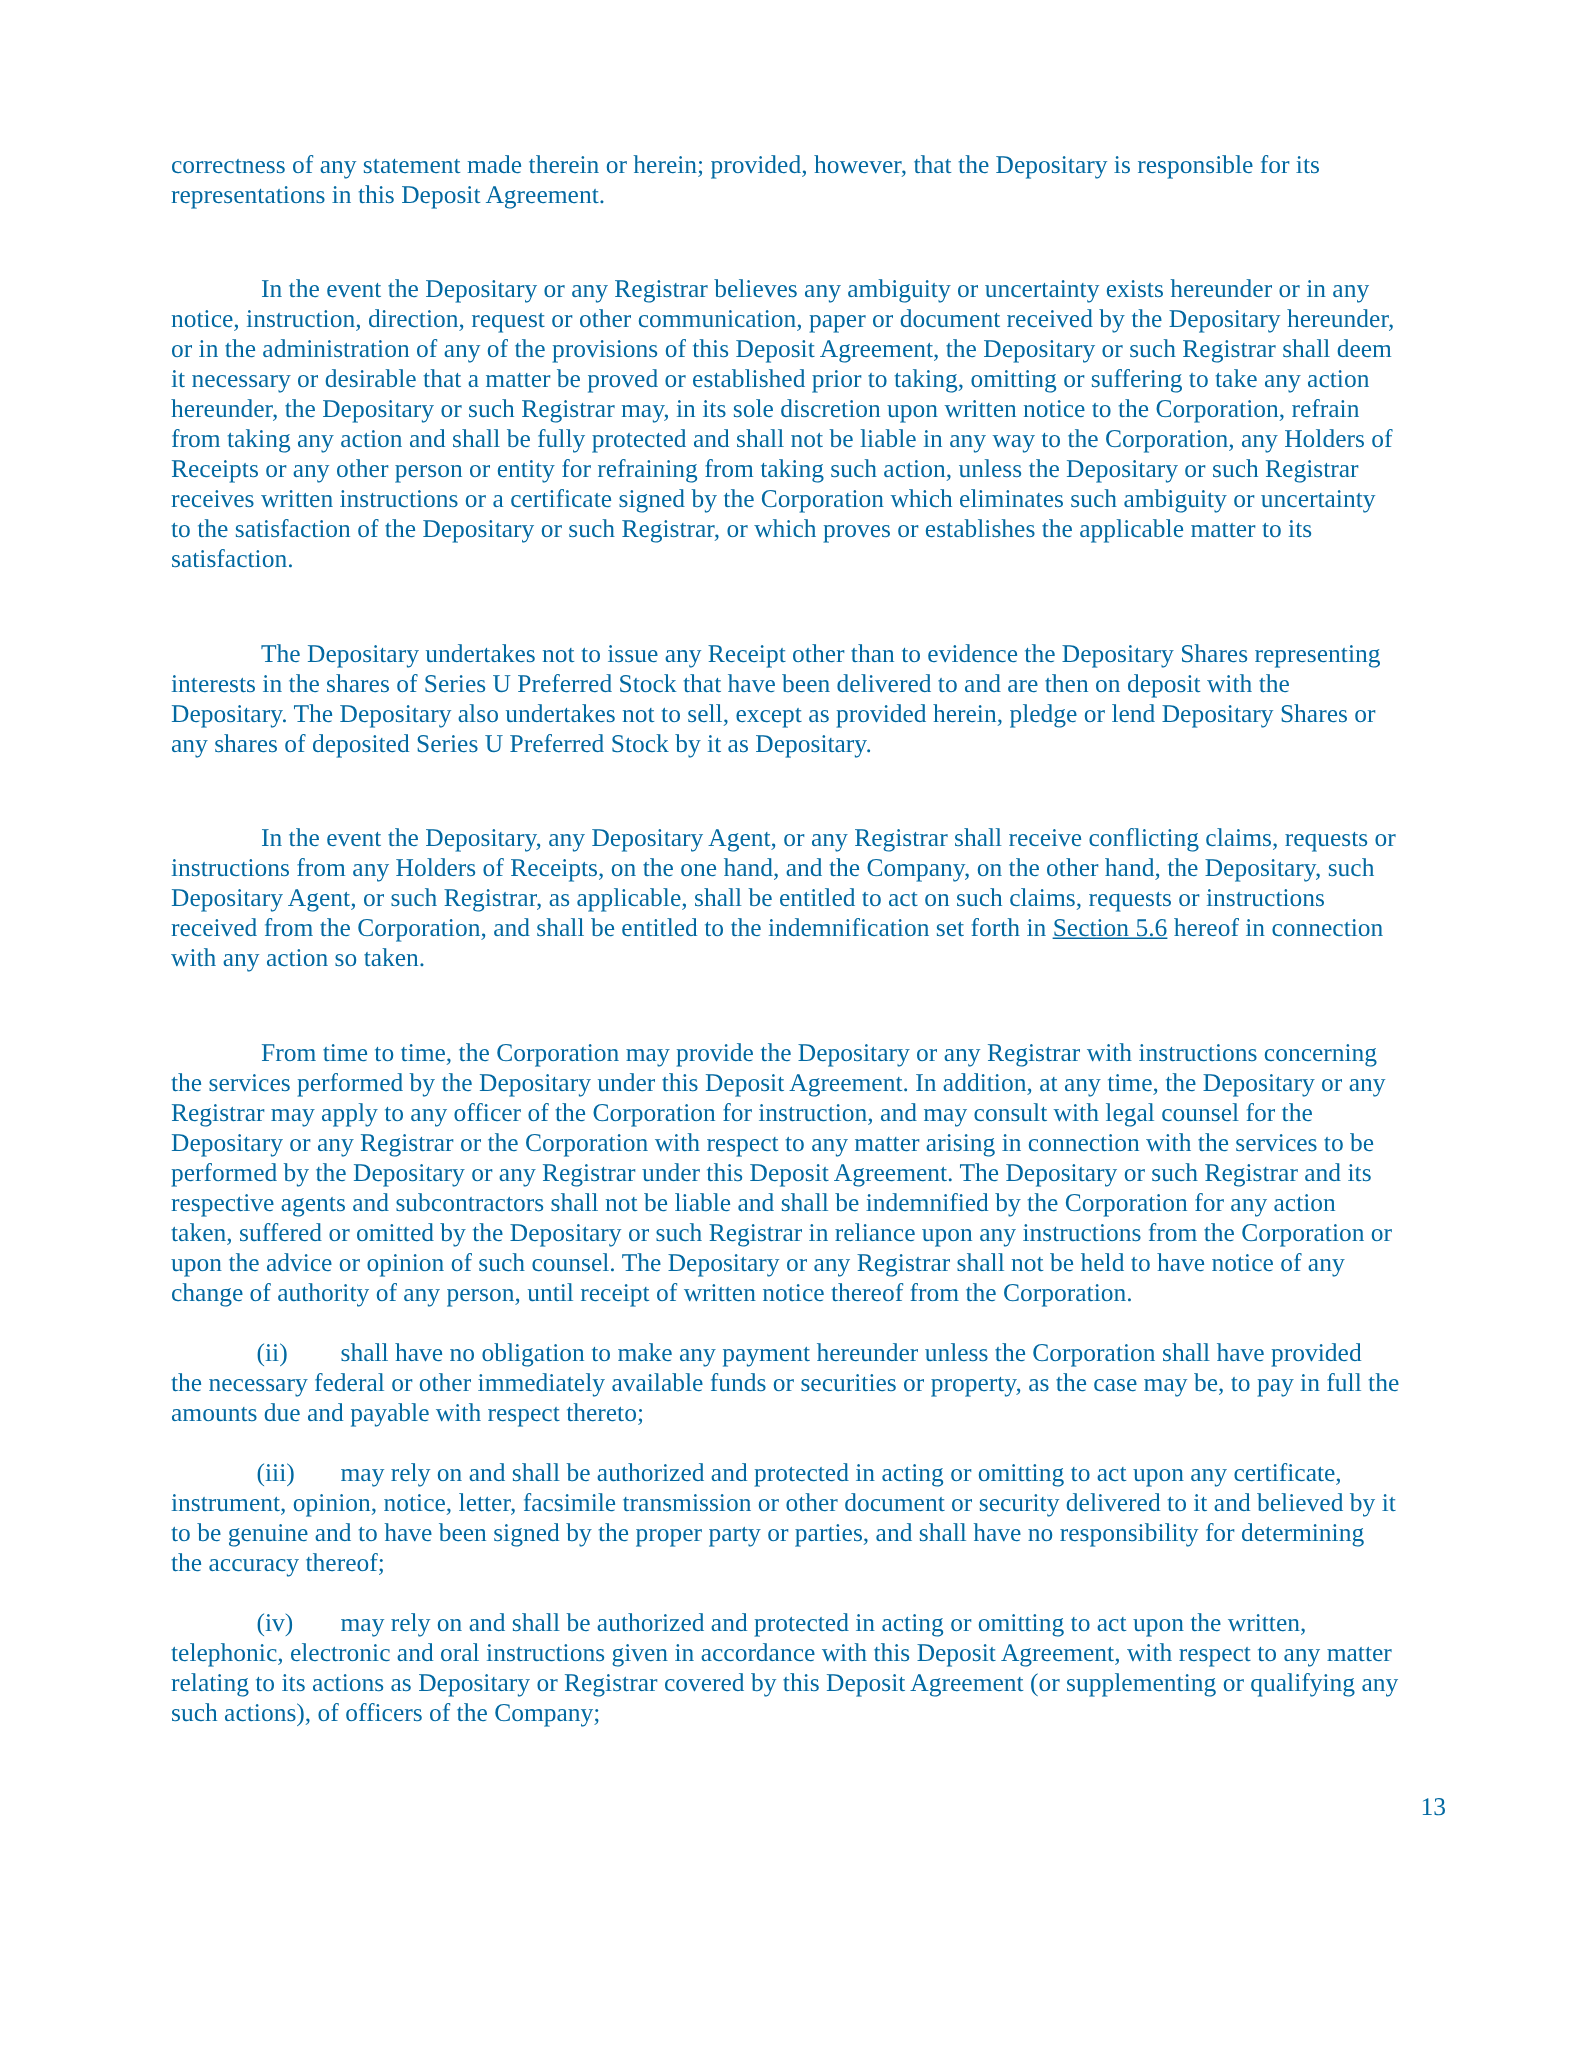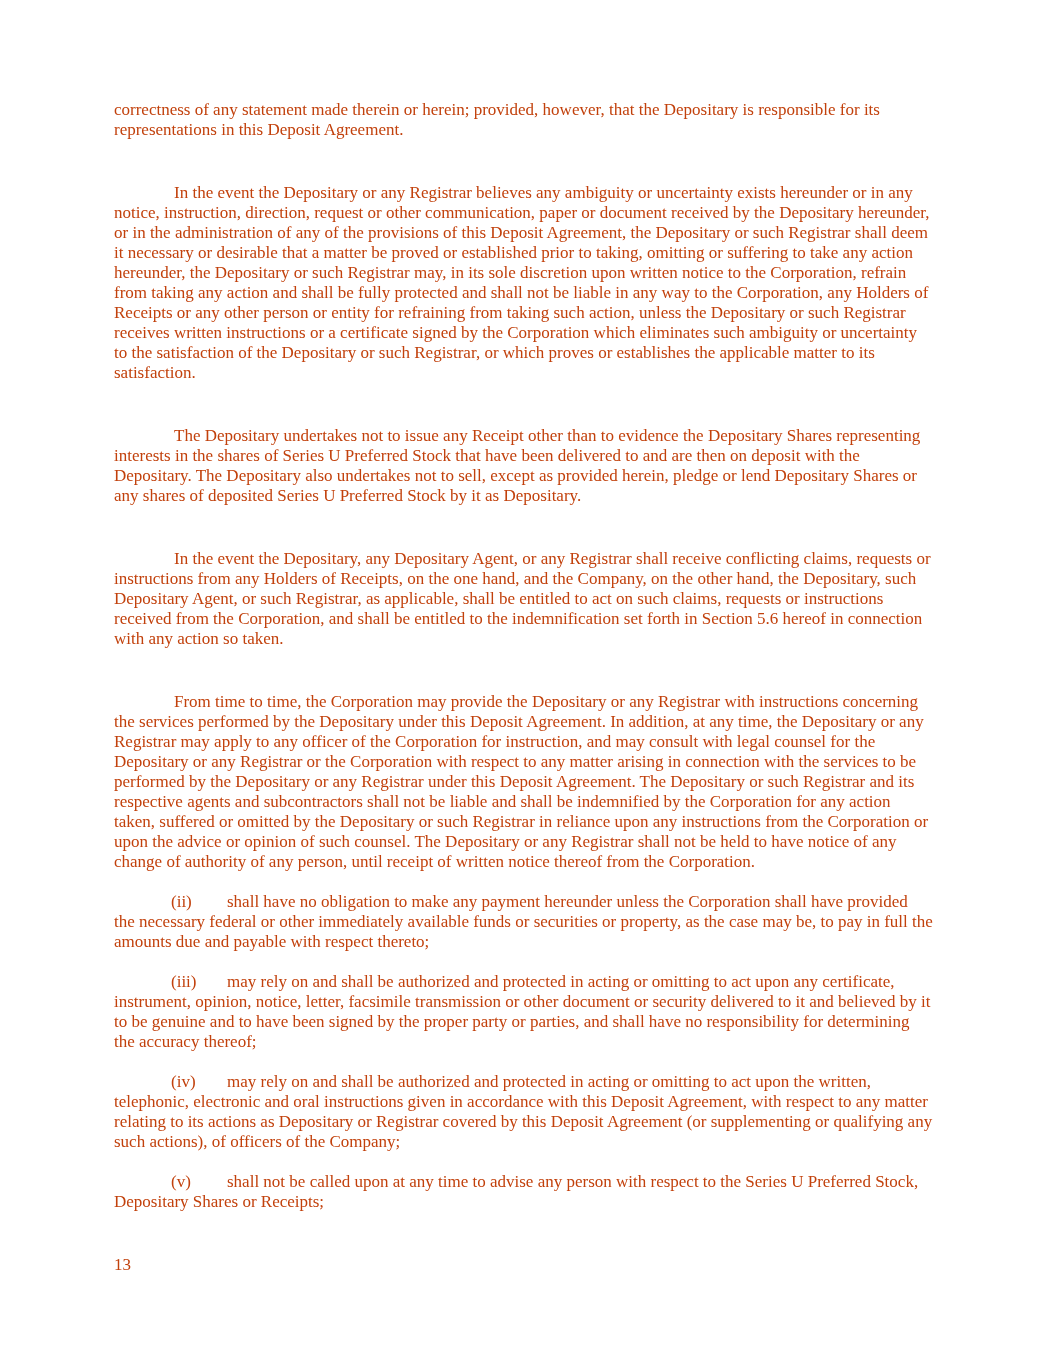--- a/index.html
+++ b/index.html
@@ -7,41 +7,41 @@
     margin: 0;
     padding: 0;
     background: #ffffff;
   }
   .page {
     box-sizing: border-box;
     width: 1055px;
     height: 1365px;
     padding: 100px 91px 0 114px;
     background: #ffffff;
-    color: #c2410c;
+    color: #0369a1;
     font-family: "Liberation Serif", "DejaVu Serif", serif;
     font-size: 17px;
     line-height: 20px;
   }
   .para {
     margin: 20px 0 0 0;
     white-space: pre-line; 
   }
   .para:first-child { margin-top: 0; }
   .indent { text-indent: 60px; margin-top: 43px; }
   .listitem { text-indent: 57px; }
   .num {
     display: inline-block;
     width: 56px;
     text-indent: 0;
   }
-  .uline { }
+  .uline { text-decoration: underline; }
   .footer {
     margin-top: 43px;
-    text-align: left;
+    text-align: right;
   }
 </style>
 </head>
 <body>
 
 <div class="page">
   <p class="para">correctness of any statement made therein or herein; provided, however, that the Depositary is responsible for its
 representations in this Deposit Agreement.</p>
   <p class="para indent">In the event the Depositary or any Registrar believes any ambiguity or uncertainty exists hereunder or in any
 notice, instruction, direction, request or other communication, paper or document received by the Depositary hereunder,
@@ -75,16 +75,14 @@
 the necessary federal or other immediately available funds or securities or property, as the case may be, to pay in full the
 amounts due and payable with respect thereto;</span></p>
   <p class="para listitem"><span class="num">(iii)</span><span>may rely on and shall be authorized and protected in acting or omitting to act upon any certificate,
 instrument, opinion, notice, letter, facsimile transmission or other document or security delivered to it and believed by it
 to be genuine and to have been signed by the proper party or parties, and shall have no responsibility for determining
 the accuracy thereof;</span></p>
   <p class="para listitem"><span class="num">(iv)</span><span>may rely on and shall be authorized and protected in acting or omitting to act upon the written,
 telephonic, electronic and oral instructions given in accordance with this Deposit Agreement, with respect to any matter
 relating to its actions as Depositary or Registrar covered by this Deposit Agreement (or supplementing or qualifying any
 such actions), of officers of the Company;</span></p>
-  <p class="para listitem"><span class="num">(v)</span><span>shall not be called upon at any time to advise any person with respect to the Series U Preferred Stock,
-Depositary Shares or Receipts;</span></p>
   <div class="footer">13</div>
 </div>
 
 </body></html>

